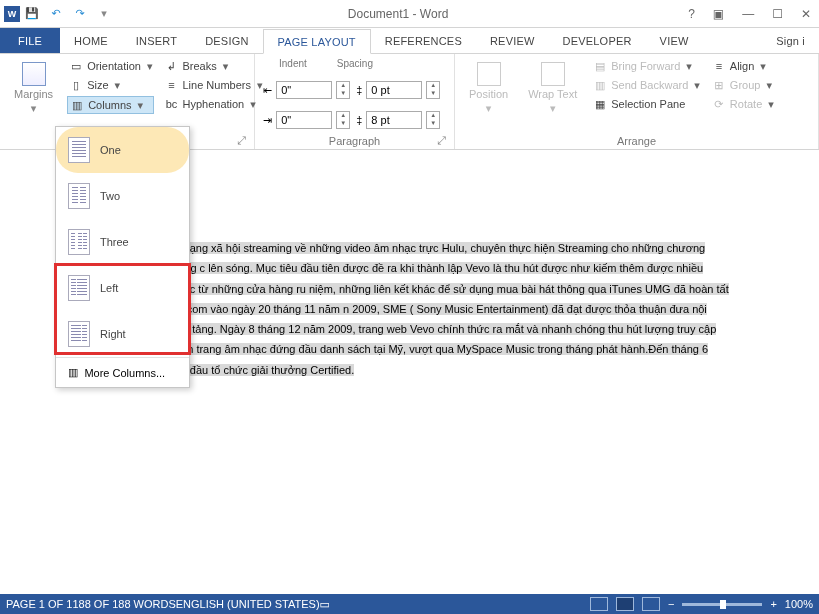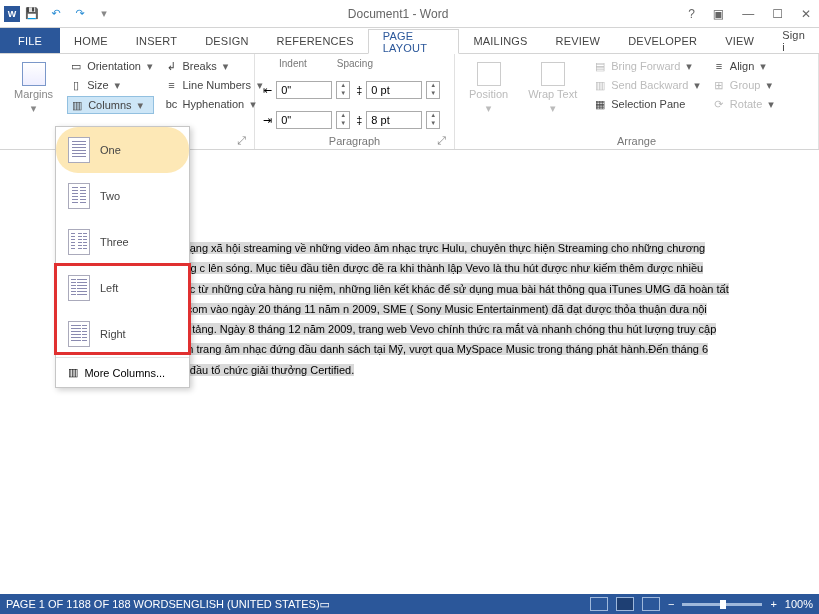--- a/index.html
+++ b/index.html
@@ -76,23 +76,22 @@
     <span>☐</span>
     <span>✕</span>
   </div>
 </div>
 
 <div class="tabs">
   <div class="tab file">FILE</div>
   <div class="tab">HOME</div>
   <div class="tab">INSERT</div>
   <div class="tab">DESIGN</div>
+  <div class="tab active">PAGE LAYOUT</div>
   <div class="tab">REFERENCES</div>
-  <div class="tab active">PAGE LAYOUT</div>
-  <div class="tab">MAILINGS</div>
   <div class="tab">REVIEW</div>
   <div class="tab">DEVELOPER</div>
   <div class="tab">VIEW</div>
   <div class="tab signin">Sign i</div>
 </div>
 
 <div class="ribbon">
 
   <div class="rgroup" style="width:255px;">
     <div class="rows">

